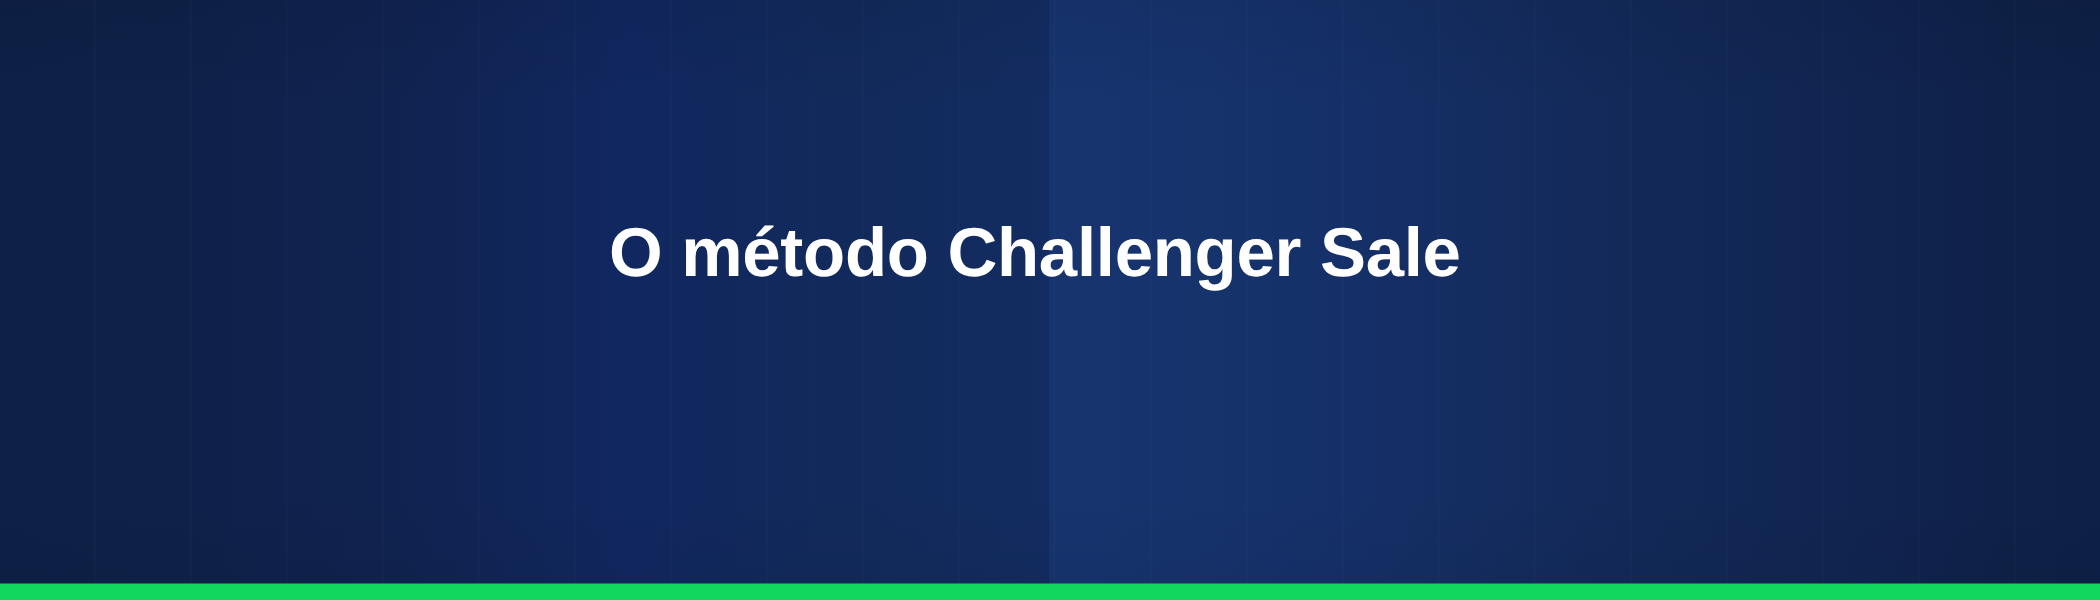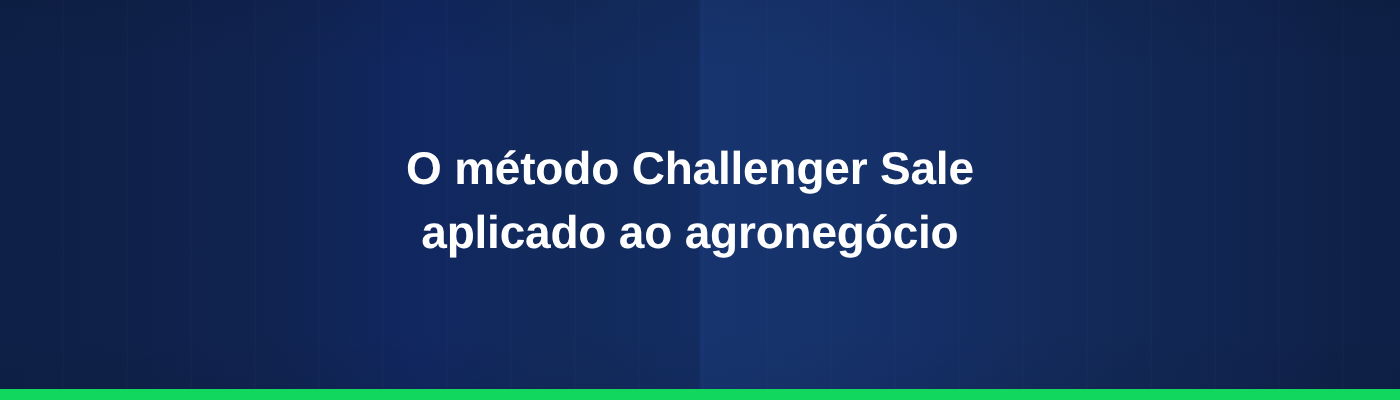--- a/index.html
+++ b/index.html
@@ -11,21 +11,20 @@
   body {
     font-family: "Liberation Sans", "DejaVu Sans", sans-serif;
   }
 
   #banner {
     position: relative;
     width: 1400px;
     height: 400px;
     overflow: hidden;
     box-sizing: border-box;
-    text-align: center;
   }
 
   
   .bg-base {
     position: absolute;
     inset: 0;
     background: linear-gradient(
       90deg,
       #0e2047 0px,
       #0f2149 120px,
@@ -103,18 +102,17 @@
 <body>
 
 <div id="banner">
 
   <div class="bg-base"></div>
   <div class="bg-bands"></div>
   <div class="bg-vshade"></div>
 
   <h1 class="headline">
     <span class="line">O método Challenger Sale</span>
-    <span class="line">aplicado ao agronegócio</span>
   </h1>
 
   <div class="accent-bar"></div>
 
 </div>
 
 </body></html>

